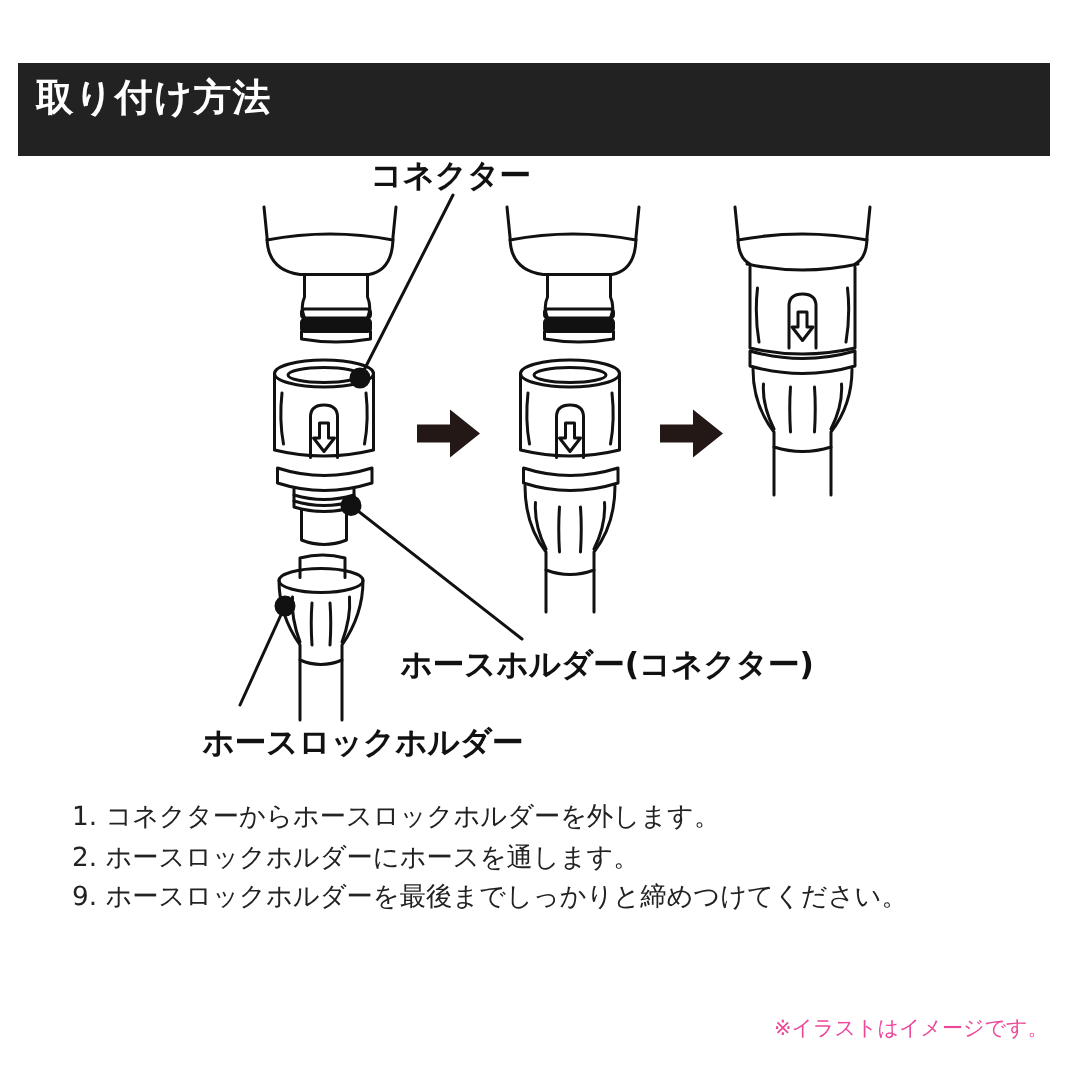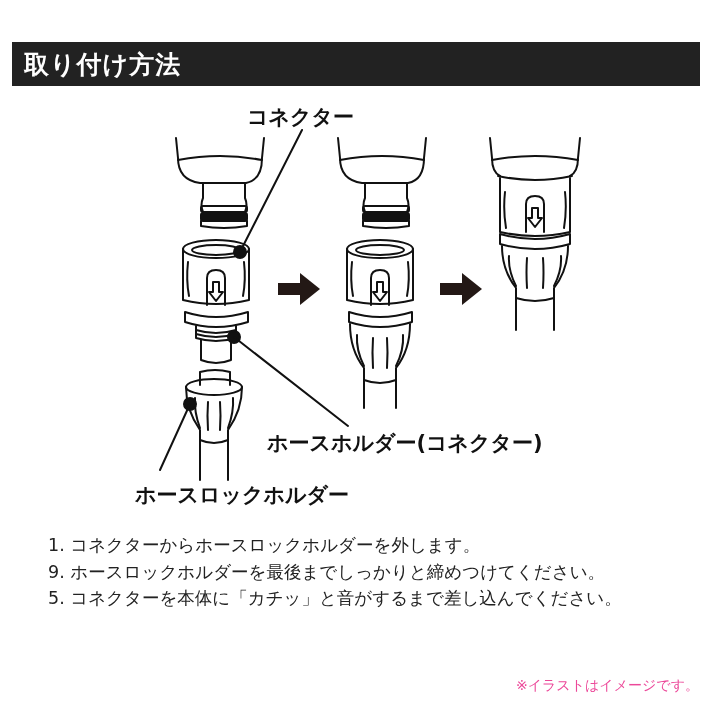--- a/index.html
+++ b/index.html
@@ -1,17 +1,17 @@
 <!DOCTYPE html>
 <html><head>
 <meta charset="utf-8">
 <style>
   html,body{margin:0;padding:0;background:#fff;}
   body{width:713px;height:713px;position:relative;overflow:hidden;font-family:"DejaVu Sans",sans-serif;color:#222;}
-  .header{position:absolute;left:12px;top:42px;width:688px;height:44px;background:#222;}
+  .header{position:absolute;left:12px;top:42px;width:688px;height:62px;background:#222;}
   .header-title{position:absolute;left:12px;top:7px;color:#fff;font-size:25px;font-weight:bold;letter-spacing:1px;line-height:32px;}
   .diagram{position:absolute;left:0;top:0;width:713px;height:713px;}
   .label{position:absolute;font-weight:bold;font-size:21px;color:#111;white-space:nowrap;line-height:26px;}
   .steps{position:absolute;left:48px;top:532px;font-size:17.5px;line-height:26.5px;color:#222;}
   .step{white-space:nowrap;}
   .note{position:absolute;right:14px;top:677px;font-size:14px;color:#ec4899;white-space:nowrap;}
 </style>
 </head>
 <body>
 
@@ -99,17 +99,17 @@
     <path d="M516 298 L516 330 M554 298 L554 330"></path>
   </g>
 </svg>
 
 <div class="label" style="left:247px;top:104px;">コネクター</div>
 <div class="label" style="left:267px;top:430px;">ホースホルダー(コネクター)</div>
 <div class="label" style="left:135px;top:482px;">ホースロックホルダー</div>
 
 <div class="steps">
   <div class="step">1. コネクターからホースロックホルダーを外します。</div>
+  <div class="step">2. ホースロックホルダーにホースを通します。</div>
   <div class="step">9. ホースロックホルダーを最後までしっかりと締めつけてください。</div>
-  <div class="step">5. コネクターを本体に「カチッ」と音がするまで差し込んでください。</div>
 </div>
 
 <div class="note">※イラストはイメージです。</div>
 
 </body></html>

